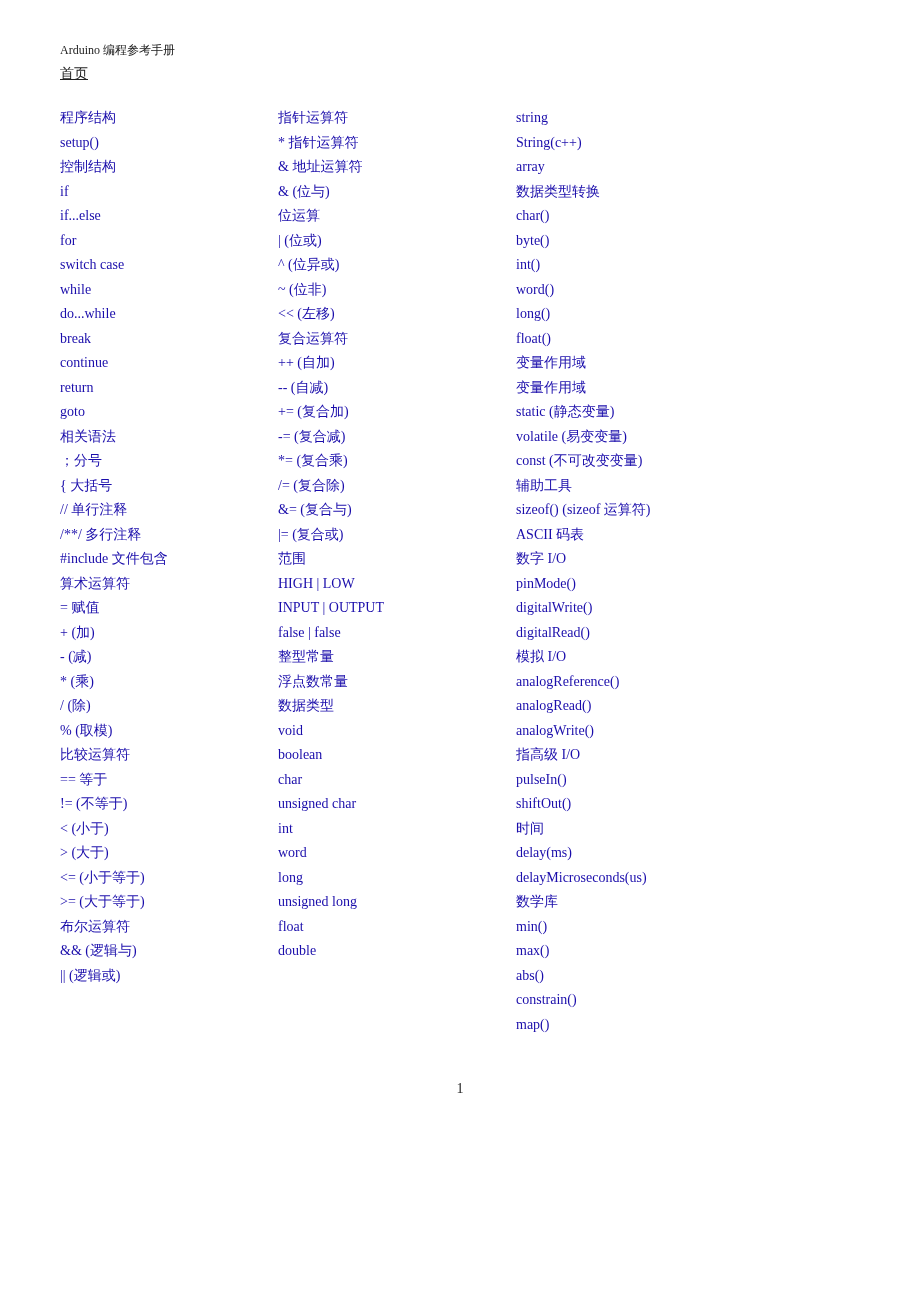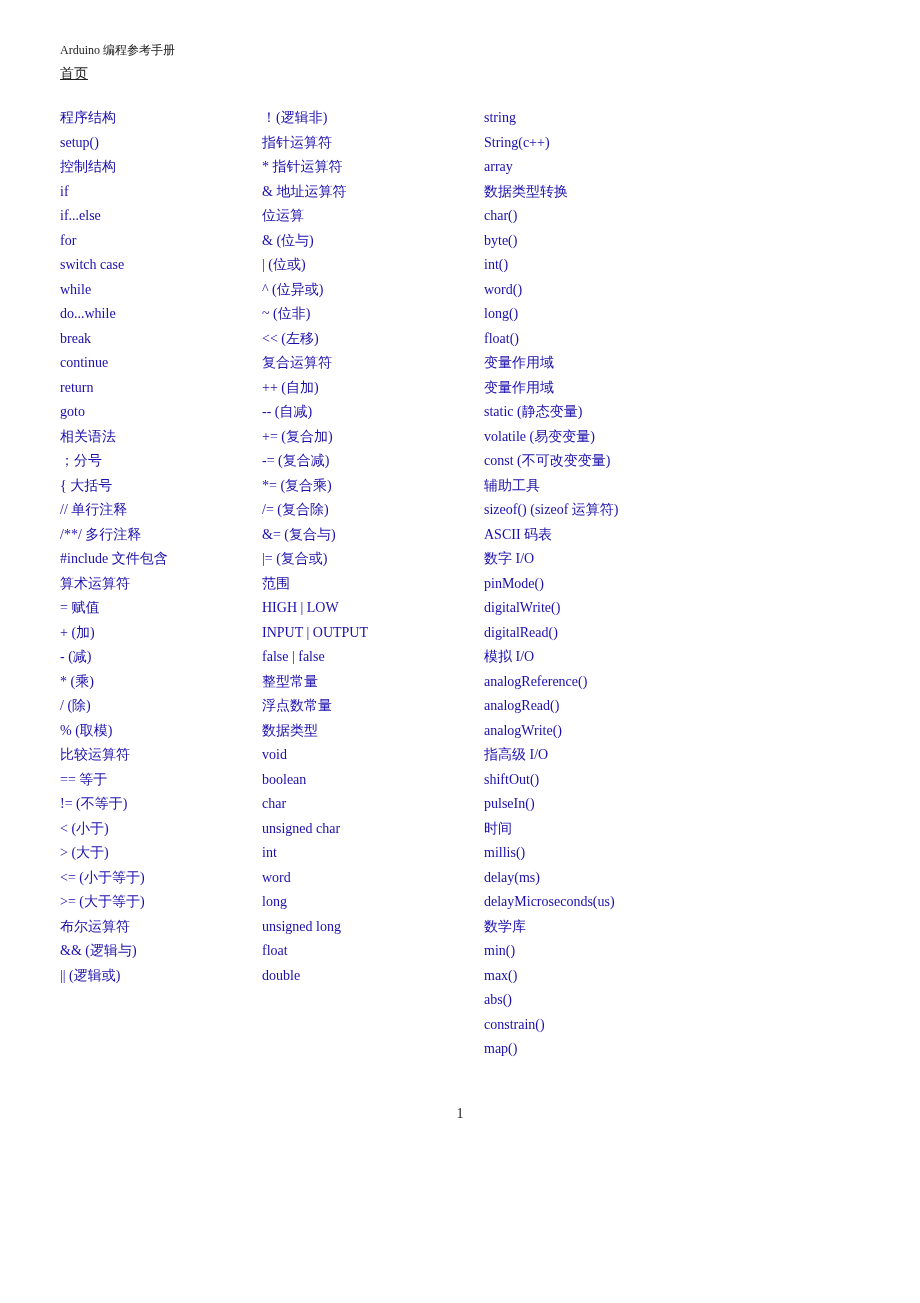--- a/index.html
+++ b/index.html
@@ -22,21 +22,21 @@
       margin-bottom: 2px;
     }
     .header-home {
       font-size: 14px;
       margin-bottom: 20px;
       text-decoration: underline;
     }
     .main-grid {
       display: grid;
       grid-template-columns: 200px 220px 260px;
-      gap: 0 2px;
+      gap: 0 18px;
       margin-top: 10px;
     }
     .col {
       display: flex;
       flex-direction: column;
     }
     .item {
       font-size: 14px;
       line-height: 1.75;
       color: #222;
@@ -97,26 +97,25 @@
       <div class="item"><a href="#">&lt; (小于)</a></div>
       <div class="item"><a href="#">&gt; (大于)</a></div>
       <div class="item"><a href="#">&lt;= (小于等于)</a></div>
       <div class="item"><a href="#">&gt;= (大于等于)</a></div>
       <div class="item"><a href="#">布尔运算符</a></div>
       <div class="item"><a href="#">&amp;&amp; (逻辑与)</a></div>
       <div class="item"><a href="#">|| (逻辑或)</a></div>
     </div>
 
   <div class="col" id="col2-container">
-      <div class="item"><a href="#">！(逻辑非)</a></div>
       <div class="item"><a href="#">指针运算符</a></div>
       <div class="item"><a href="#">*  指针运算符</a></div>
       <div class="item"><a href="#">&amp;  地址运算符</a></div>
+      <div class="item"><a href="#">&amp; (位与)</a></div>
       <div class="item"><a href="#">位运算</a></div>
-      <div class="item"><a href="#">&amp; (位与)</a></div>
       <div class="item"><a href="#">| (位或)</a></div>
       <div class="item"><a href="#">^ (位异或)</a></div>
       <div class="item"><a href="#">~ (位非)</a></div>
       <div class="item"><a href="#">&lt;&lt; (左移)</a></div>
       <div class="item"><a href="#">复合运算符</a></div>
       <div class="item"><a href="#">++ (自加)</a></div>
       <div class="item"><a href="#">-- (自减)</a></div>
       <div class="item"><a href="#">+= (复合加)</a></div>
       <div class="item"><a href="#">-= (复合减)</a></div>
       <div class="item"><a href="#">*= (复合乘)</a></div>
@@ -163,24 +162,23 @@
       <div class="item"><a href="#">ASCII 码表</a></div>
       <div class="item"><a href="#">数字 I/O</a></div>
       <div class="item"><a href="#">pinMode()</a></div>
       <div class="item"><a href="#">digitalWrite()</a></div>
       <div class="item"><a href="#">digitalRead()</a></div>
       <div class="item"><a href="#">模拟 I/O</a></div>
       <div class="item"><a href="#">analogReference()</a></div>
       <div class="item"><a href="#">analogRead()</a></div>
       <div class="item"><a href="#">analogWrite()</a></div>
       <div class="item"><a href="#">指高级 I/O</a></div>
+      <div class="item"><a href="#">pulseIn()</a></div>
       <div class="item"><a href="#">shiftOut()</a></div>
-      <div class="item"><a href="#">pulseIn()</a></div>
       <div class="item"><a href="#">时间</a></div>
-      <div class="item"><a href="#">millis()</a></div>
       <div class="item"><a href="#">delay(ms)</a></div>
       <div class="item"><a href="#">delayMicroseconds(us)</a></div>
       <div class="item"><a href="#">数学库</a></div>
       <div class="item"><a href="#">min()</a></div>
       <div class="item"><a href="#">max()</a></div>
       <div class="item"><a href="#">abs()</a></div>
       <div class="item"><a href="#">constrain()</a></div>
       <div class="item"><a href="#">map()</a></div>
     </div>
 </div>

